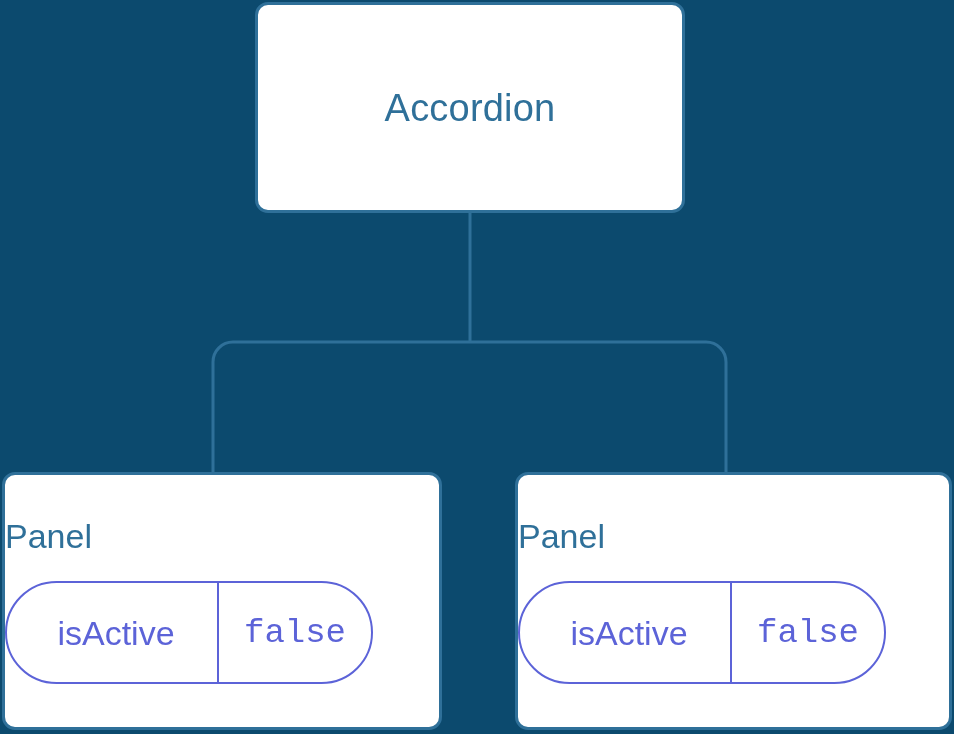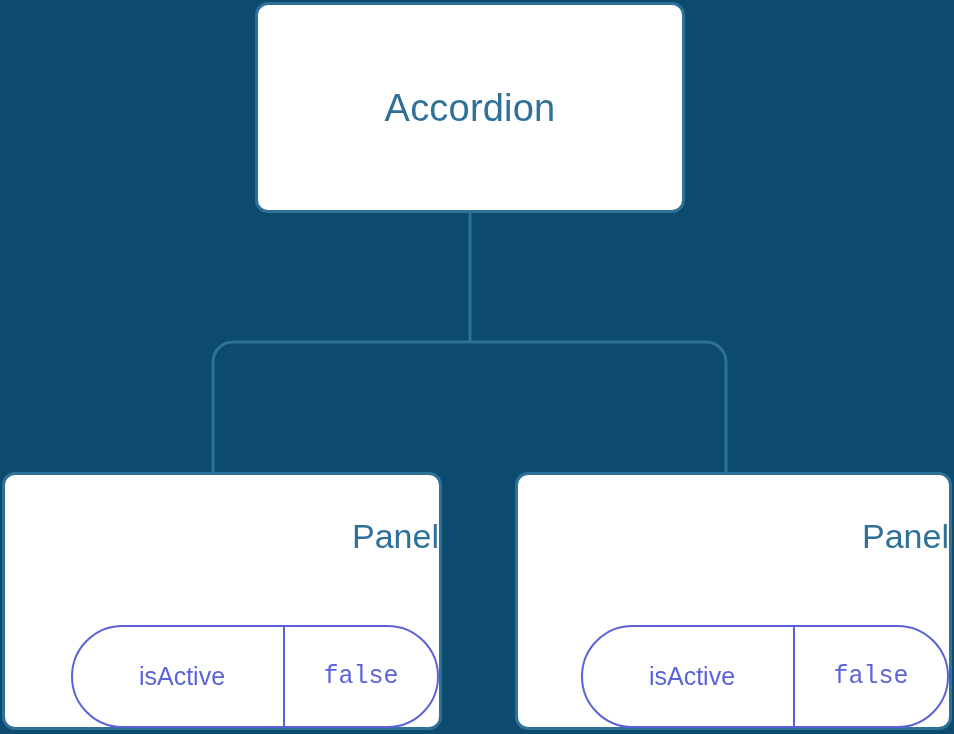--- a/index.html
+++ b/index.html
@@ -60,22 +60,21 @@
     width: 437px;
     height: 258px;
   }
   .panel-inner {
     position: absolute;
     left: 0;
     right: 0;
     top: 0;
     display: flex;
     flex-direction: column;
-    align-items: flex-end;
-    gap: 44px;
+    align-items: flex-start;
   }
   .node-title {
     color: #2f7099;
     font-size: 34px;
     line-height: 1;
     margin-top: 44px;
     white-space: nowrap;
   }
   .state-pill {
     margin-top: 28px;
@@ -85,21 +84,21 @@
     border: 2px solid #5c63d8;
     border-radius: 52px;
     box-sizing: border-box;
     background: transparent;
   }
   .pill-key, .pill-val {
     display: flex;
     align-items: center;
     justify-content: center;
     color: #5c63d8;
-    font-size: 25px;
+    font-size: 34px;
     line-height: 1;
     white-space: nowrap;
     box-sizing: border-box;
   }
   .pill-key {
     width: 212px;
     border-right: 2px solid #5c63d8;
     padding-left: 8px;
   }
   .pill-val {

